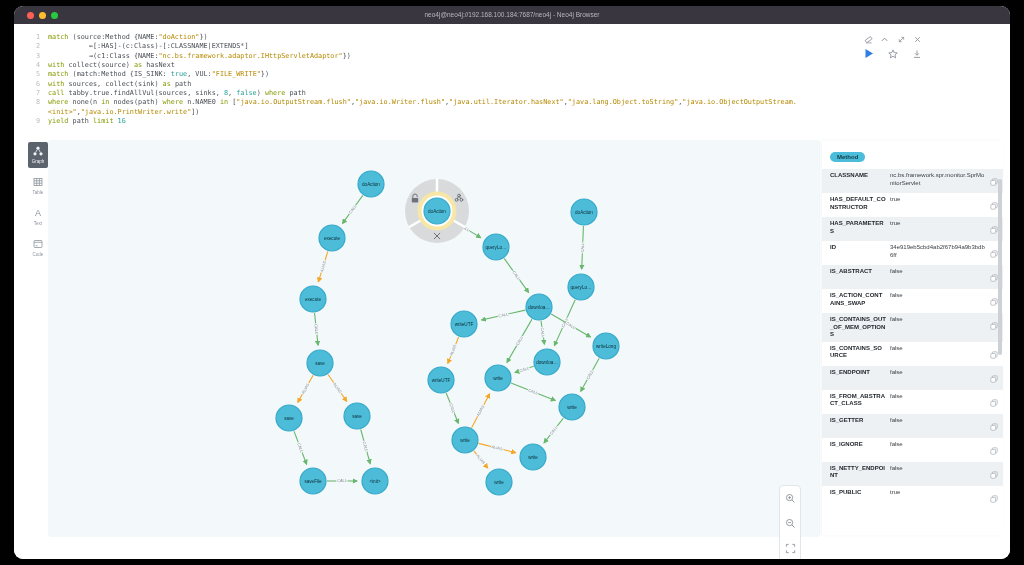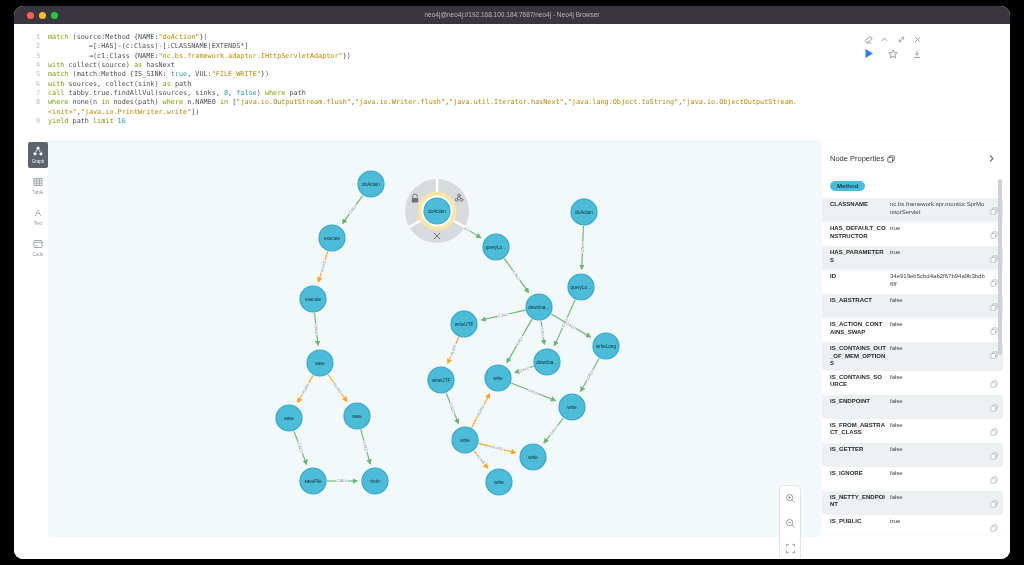--- a/index.html
+++ b/index.html
@@ -344,30 +344,20 @@
           </svg></span>
         <span><svg width="11" height="11" viewBox="0 0 12 12" fill="none" stroke="currentColor" stroke-width="1">
             <polyline points="1.5,4 1.5,1.5 4,1.5"></polyline>
             <polyline points="8,1.5 10.5,1.5 10.5,4"></polyline>
             <polyline points="10.5,8 10.5,10.5 8,10.5"></polyline>
             <polyline points="4,10.5 1.5,10.5 1.5,8"></polyline>
           </svg></span>
       </div>
 
     <div id="props-panel">
-      <div id="panel-head">
-        <span id="panel-title">Node Properties</span>
-        <span id="panel-copy-all"><svg width="8" height="8" viewBox="0 0 10 10">
-              <rect x="3" y="1" width="6" height="6" rx="1" fill="none" stroke="currentColor" stroke-width="0.9"></rect>
-              <rect x="1" y="3" width="6" height="6" rx="1" fill="#fff" stroke="currentColor" stroke-width="0.9"></rect>
-            </svg></span>
-        <span id="panel-chevron"><svg width="7" height="9" viewBox="0 0 7 9" fill="none" stroke="currentColor" stroke-width="1.1">
-              <polyline points="2,1.5 5,4.5 2,7.5"></polyline>
-            </svg></span>
-      </div>
       <div id="panel-badge-row">
         <span id="panel-badge" style="background: rgb(75, 188, 217);">Method</span>
       </div>
       <div id="prop-rows">
           <div class="prow alt">
             <div class="pkey">CLASSNAME</div>
             <div class="pval">nc.bs.framework.spr.monitor.SprMonitorServlet</div>
             <span class="pcopy"><svg width="8" height="8" viewBox="0 0 10 10">
                 <rect x="3" y="1" width="6" height="6" rx="1" fill="none" stroke="currentColor" stroke-width="0.9"></rect>
                 <rect x="1" y="3" width="6" height="6" rx="1" fill="#fff" stroke="currentColor" stroke-width="0.9"></rect>

